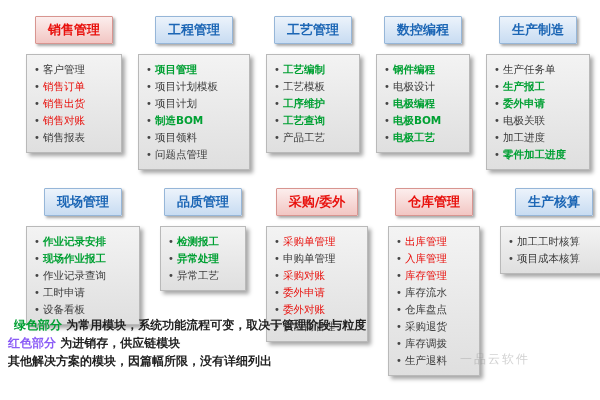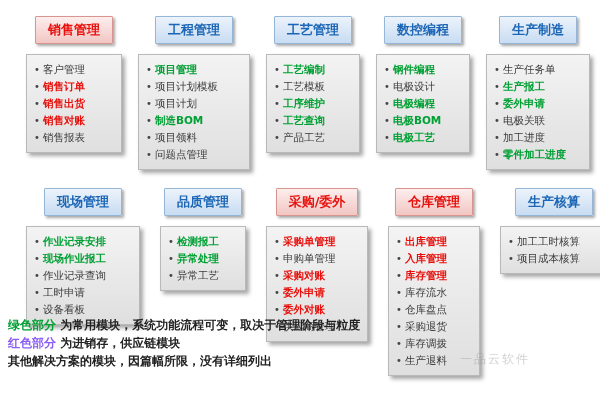--- a/index.html
+++ b/index.html
@@ -20,27 +20,27 @@
   }
   .hdr-red  { background:linear-gradient(#fceeed,#f2c6c3); border:1px solid #d89590; color:#e8100c; }
   .hdr-blue { background:linear-gradient(#ecf3fb,#c8dcf2); border:1px solid #96b6d8; color:#1c66b5; }
   .list {
     list-style:none; padding:6px 7px; background:linear-gradient(#f3f3f3,#dfdfdf);
     border:1px solid #b9b9b9; box-shadow:3px 3px 4px rgba(0,0,0,.35);
   }
   .list li { font-size:10.5px; line-height:16px; white-space:nowrap; color:#3a3a3a; }
   .list .b { color:#444; margin-right:3px; font-size:10px; }
   .list .green { color:#00a033; font-weight:bold; }
-  .list .red   { color:#e8100c; font-weight:bold; }
+  .list .red   { color:#e8100c; font-weight:normal; }
   .list .black { color:#3a3a3a; font-weight:normal; }
   .lw86{width:86px}.lw92{width:92px}.lw94{width:94px}.lw96{width:96px}
   .lw102{width:102px}.lw104{width:104px}.lw108{width:108px}.lw112{width:112px}.lw114{width:114px}
   .legend { position:absolute; left:8px; top:316px; font-size:12px; font-weight:bold; }
   .legend .lg-line { line-height:18px; color:#222; }
-  .lg-green { color:#00a033; }
+  .lg-green { color:#00a033;margin-left:6px; }
   .lg-red   { color:#8b5cf6; }
   .watermark {
     position:absolute; right:70px; bottom:32px; font-size:12px;
     color:rgba(140,140,140,.4); letter-spacing:2px;font-family:Liberation Mono, monospace;
   }
 </style>
 </head>
 <body>
 
 <div class="stage">

